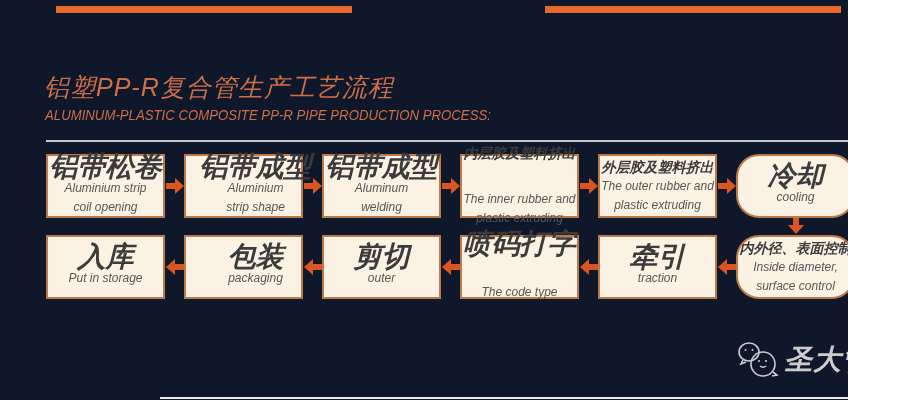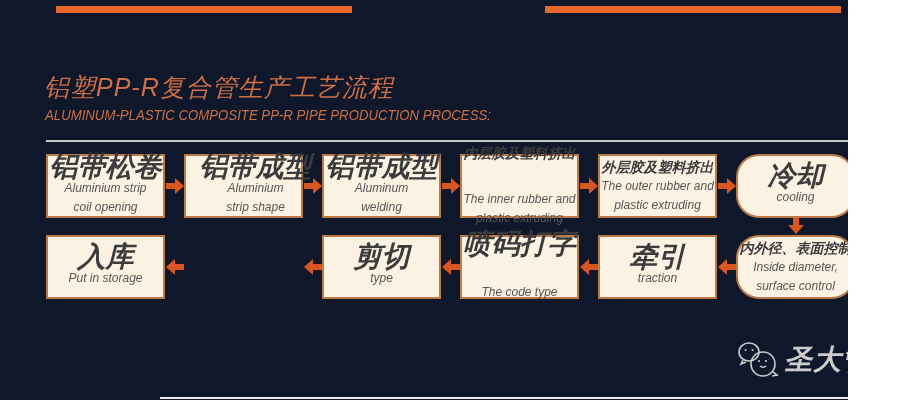--- a/index.html
+++ b/index.html
@@ -98,23 +98,27 @@
   </div>
   <div class="box r0 c5">
     <div class="zh">冷却</div>
     <div class="en">cooling</div>
   </div>
 
   <div class="box r1 c0">
     <div class="zh">入库</div>
     <div class="en">Put in storage</div>
   </div>
+  <div class="box r1 c1">
+    <div class="zh">包装</div>
+    <div class="en">packaging</div>
+  </div>
   <div class="box r1 c2">
     <div class="zh">剪切</div>
-    <div class="en">type</div>
+    <div class="en">outer</div>
   </div>
   <div class="box r1 c3">
     <div class="zh">喷码打字</div>
     <div class="en">The code type</div>
   </div>
   <div class="box r1 c4">
     <div class="zh">牵引</div>
     <div class="en">traction</div>
   </div>
   <div class="box r1 c5">

